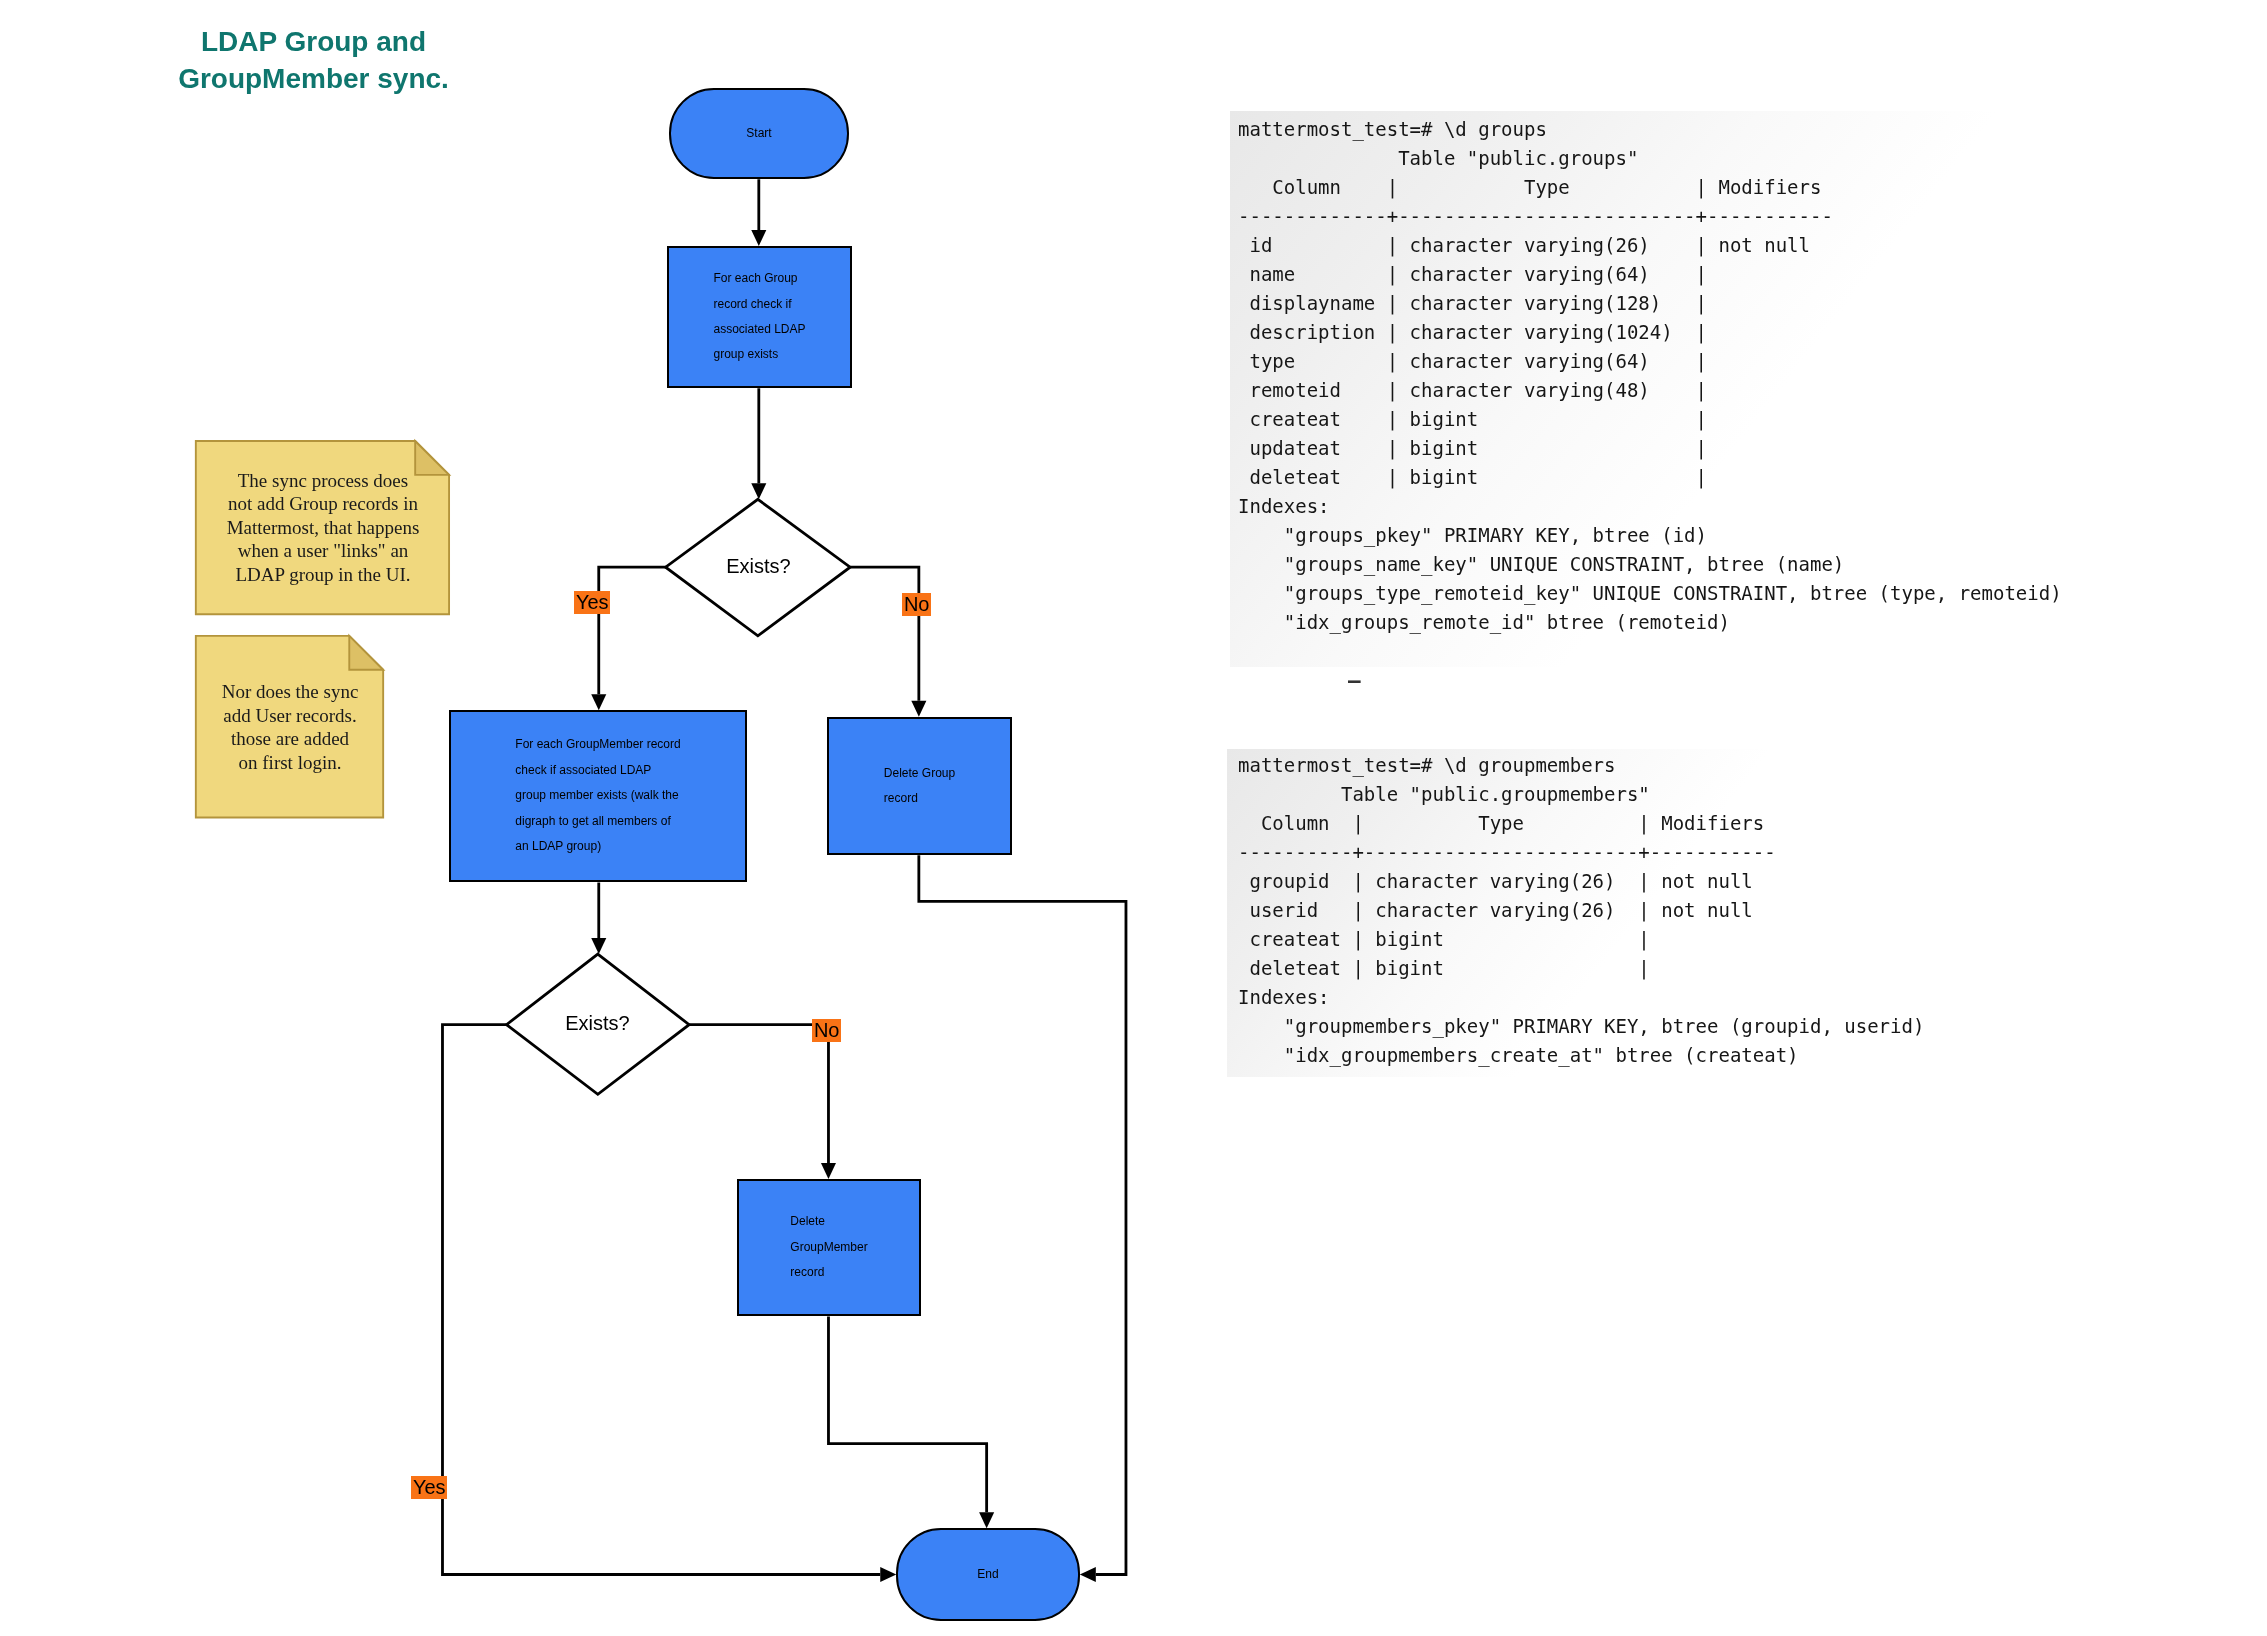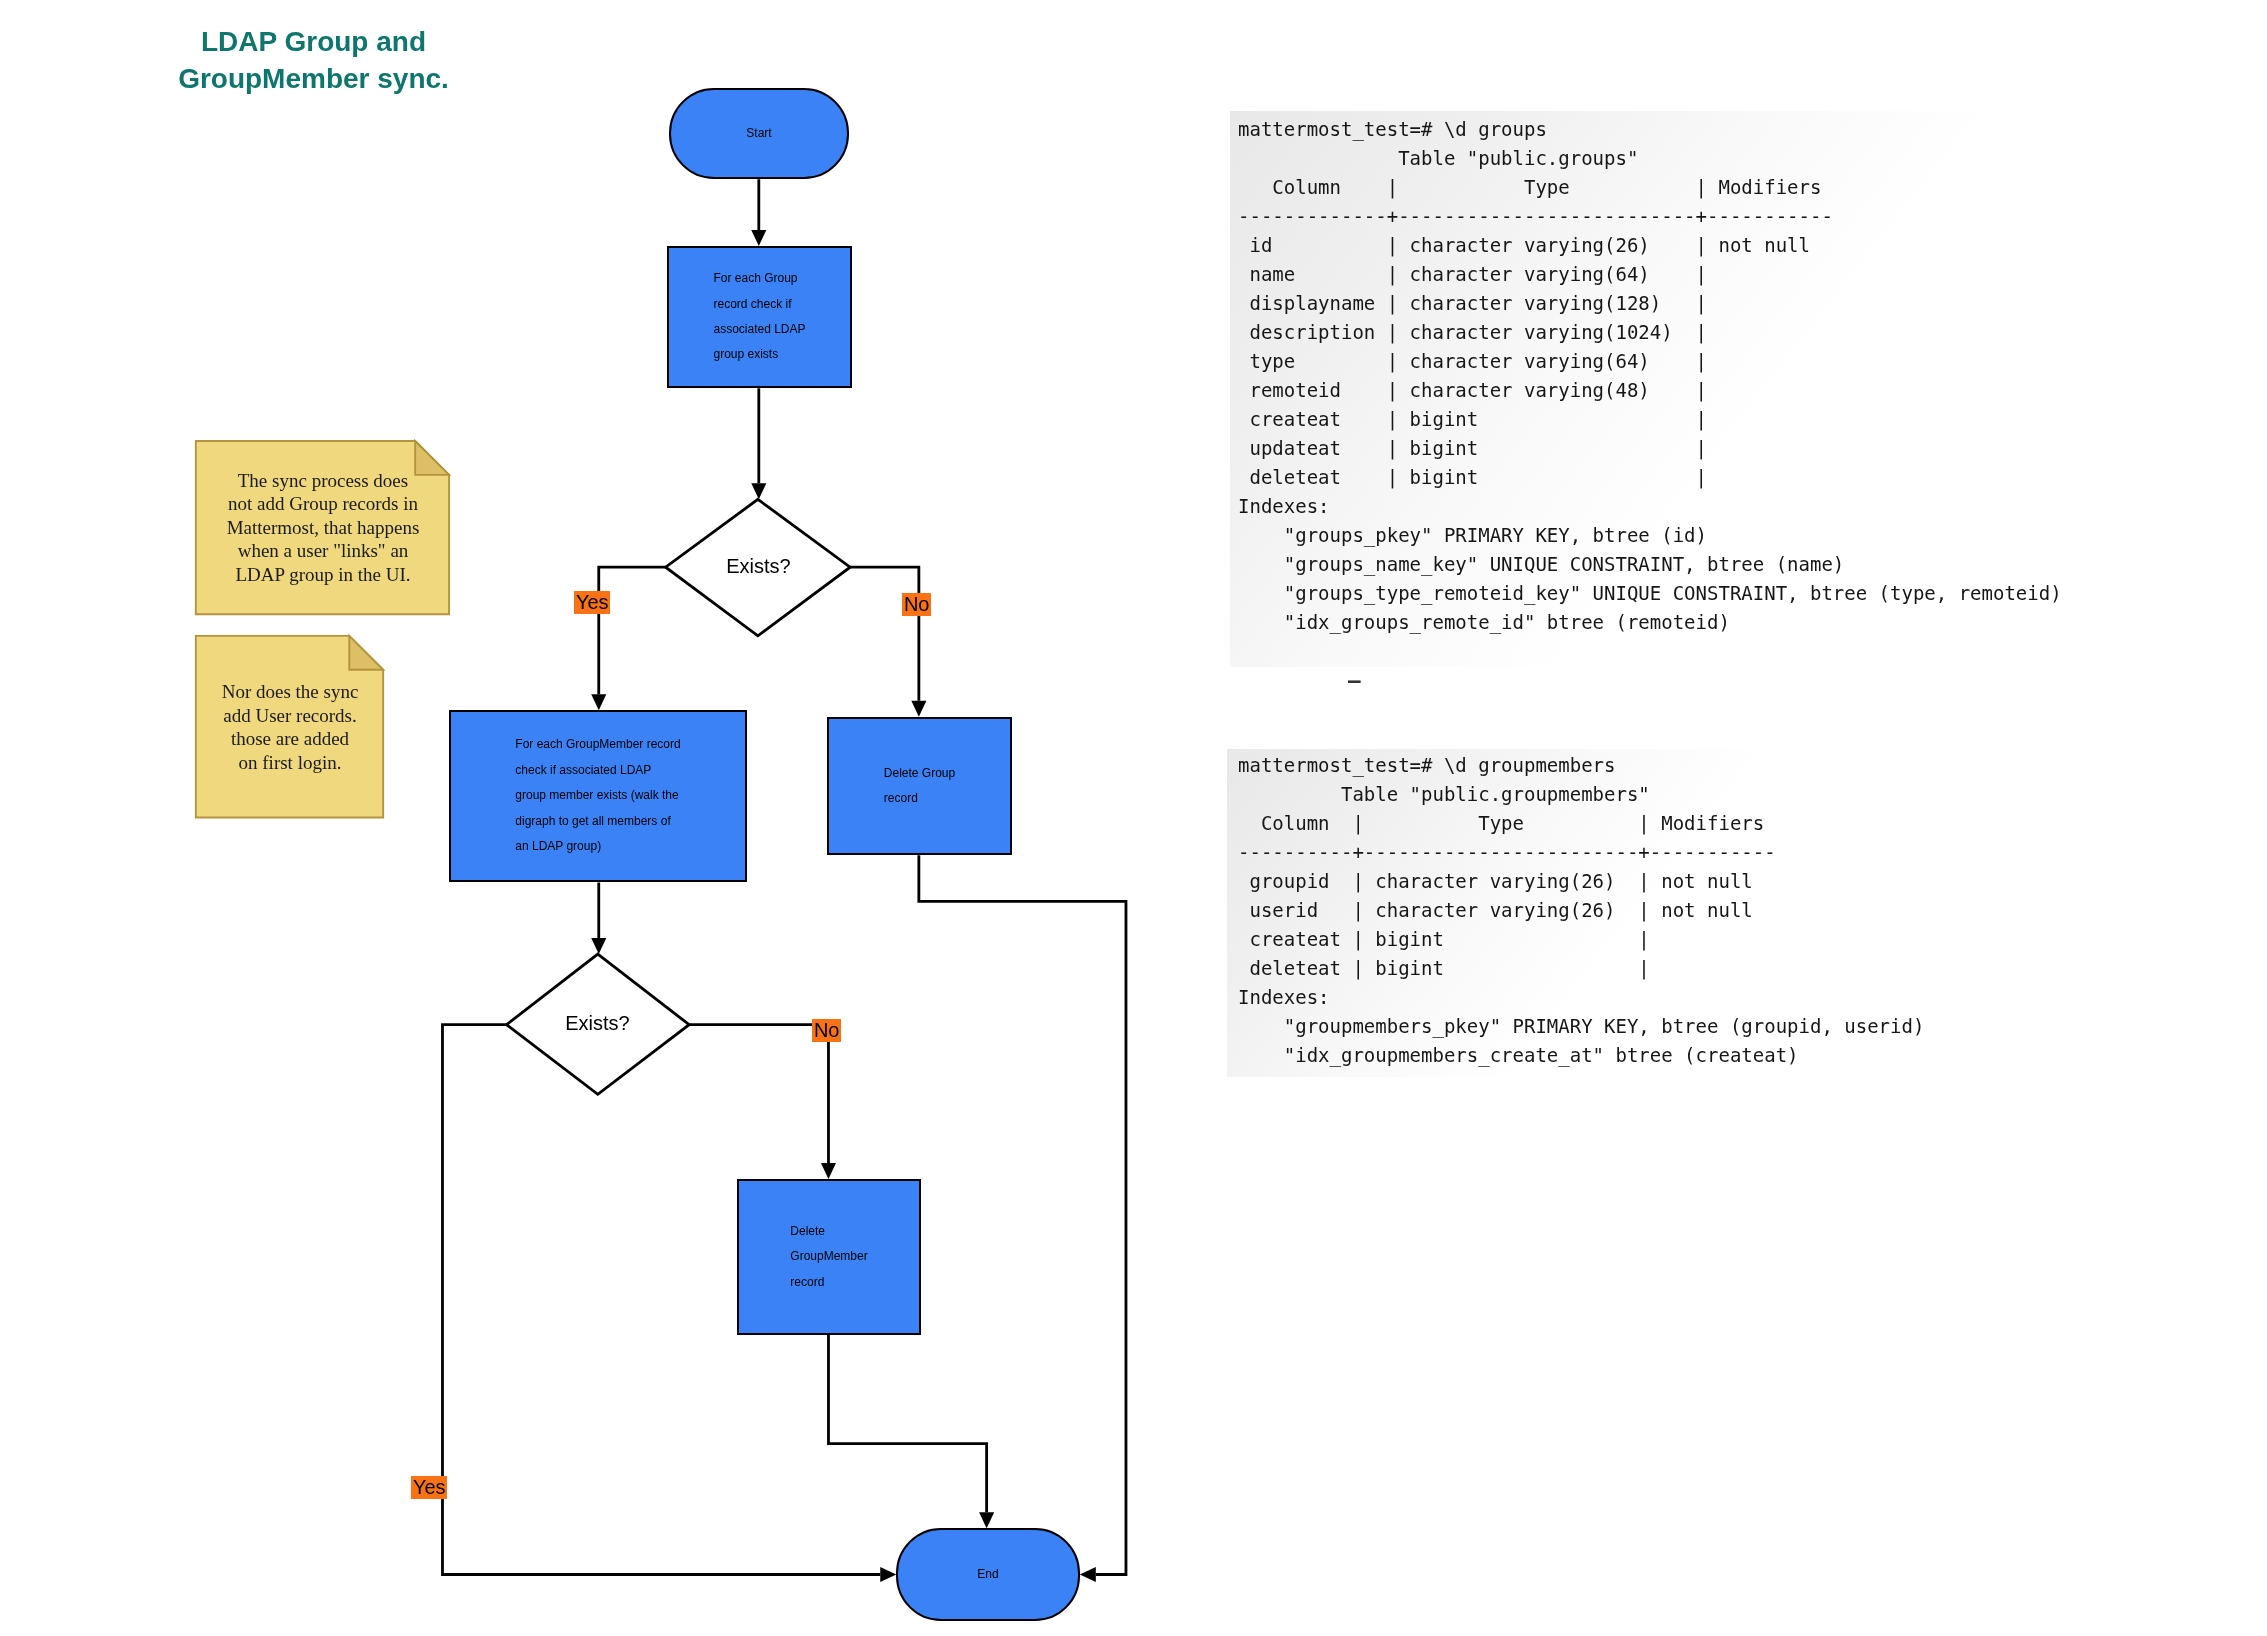--- a/index.html
+++ b/index.html
@@ -70,21 +70,21 @@
 <div class="node" style="left:449px;top:710px;width:298px;height:172px;">For each GroupMember record
 check if associated LDAP
 group member exists (walk the
 digraph to get all members of
 an LDAP group)</div>
 <div class="node" style="left:827px;top:717px;width:185px;height:138px;">Delete Group
 record</div>
 <div class="dlabel" style="left:541px;top:1011px;width:113px;height:26px;">Exists?</div>
 <div class="branch-label" style="left:411px;top:1476px;">Yes</div>
 <div class="branch-label" style="left:812px;top:1019px;">No</div>
-<div class="node" style="left:737px;top:1179px;width:184px;height:156px;">Delete
+<div class="node" style="left:737px;top:1179px;width:184px;height:137px;">Delete
 GroupMember
 record</div>
 <div class="node terminator" style="left:896px;top:1528px;width:184px;height:93px;">End</div>
 
 <div class="note-text" style="left:202px;top:441px;width:242px;height:173px;">The sync process does
 not add Group records in
 Mattermost, that happens
 when a user "links" an
 LDAP group in the UI.</div>
 <div class="note-text" style="left:202px;top:636px;width:176px;height:182px;">Nor does the sync

